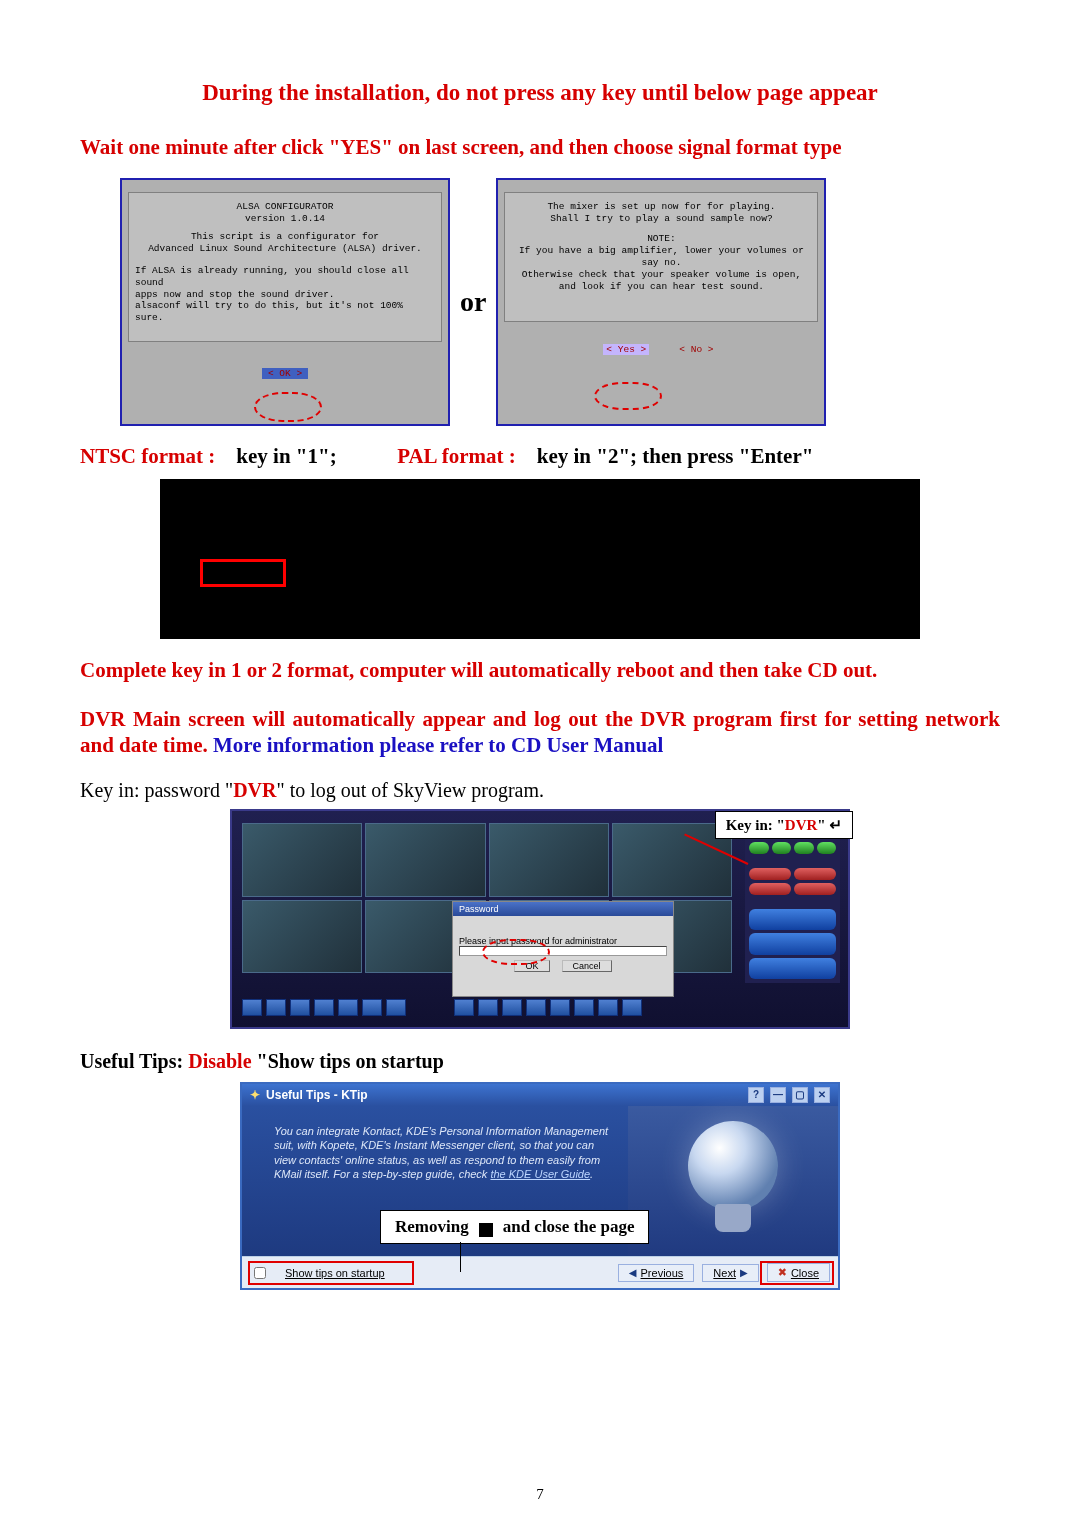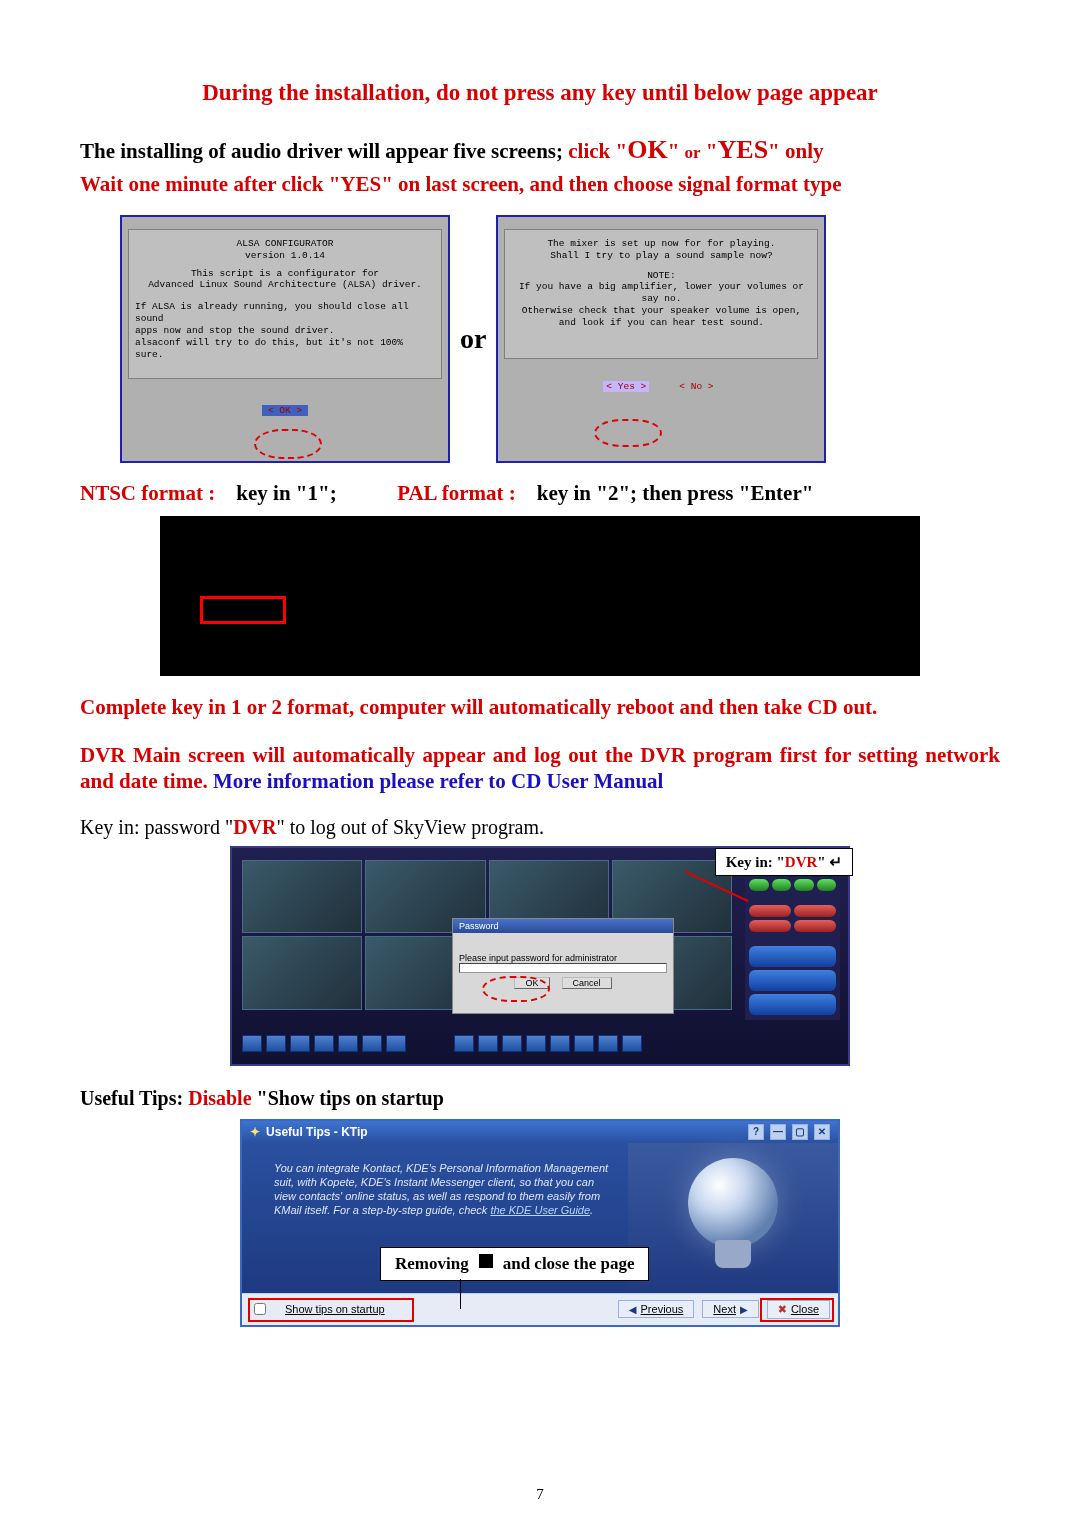--- a/index.html
+++ b/index.html
@@ -150,21 +150,21 @@
   .dvr-sbtn {
     flex:1;
     height: 12px;
     background: linear-gradient(#60e060,#208020);
     border-radius: 6px;
   }
   .dvr-sbtn.red { background: linear-gradient(#e06060,#a02020);}
   .dvr-sbtn.blue { background: linear-gradient(#4080e0,#1040a0);}
   .dvr-pwbox {
     position: absolute;
-    left: 220px; top: 70px;
+    left: 220px; top: 90px;
     width: 220px;
     background: #d8d8d8;
     border: 1px solid #888;
     font-family: Arial, sans-serif;
     font-size: 9px;
     padding-bottom: 4px;
   }
   .dvr-pwtitle {
     background: linear-gradient(#4a72c8,#2a4a98);
     color: #fff;
@@ -344,21 +344,21 @@
     position:absolute;
     left:140px;
     bottom:46px;
     background:#fff;
     border:1px solid #000;
     font-family:"Times New Roman",serif;
     font-weight:bold;
     font-size:17px;
     padding:6px 14px;
     display:flex;
-    align-items:flex-start;
+    align-items:flex-end;
     gap:10px;
     white-space:nowrap;
   }
   .ktip-callout .chk {
     width:14px; height:14px;
     background:#000;
   }
   .ktip-callout-line {
     position:absolute;
     width:1px; height:30px;
@@ -375,28 +375,20 @@
     left:0; right:0;
   }
 </style>
 </head>
 <body>
 
 <div class="page">
 
   <div class="headline">During the installation, do not press any key until below page appear</div>
 
-  <div class="para">
-    <span>The installing of audio driver will appear five screens; </span>
-    <span class="red">click</span>
-    <span class="red"> "</span><span class="red" style="font-size:26px">OK</span><span class="red">" </span>
-    <span class="red" style="font-size:17px">or</span>
-    <span class="red"> "</span><span class="red" style="font-size:26px">YES</span><span class="red">" </span>
-    <span class="red">only</span>
-  </div>
 
   <div class="para red">Wait one minute after click "YES" on last screen, and then choose signal format type</div>
 
   <div class="alsa-row">
     <div class="alsa-box">
       <div class="alsa-inner">
         <div>ALSA  CONFIGURATOR</div>
         <div>version 1.0.14</div>
         <div style="height:6px"></div>
         <div>This script is a configurator for</div>

